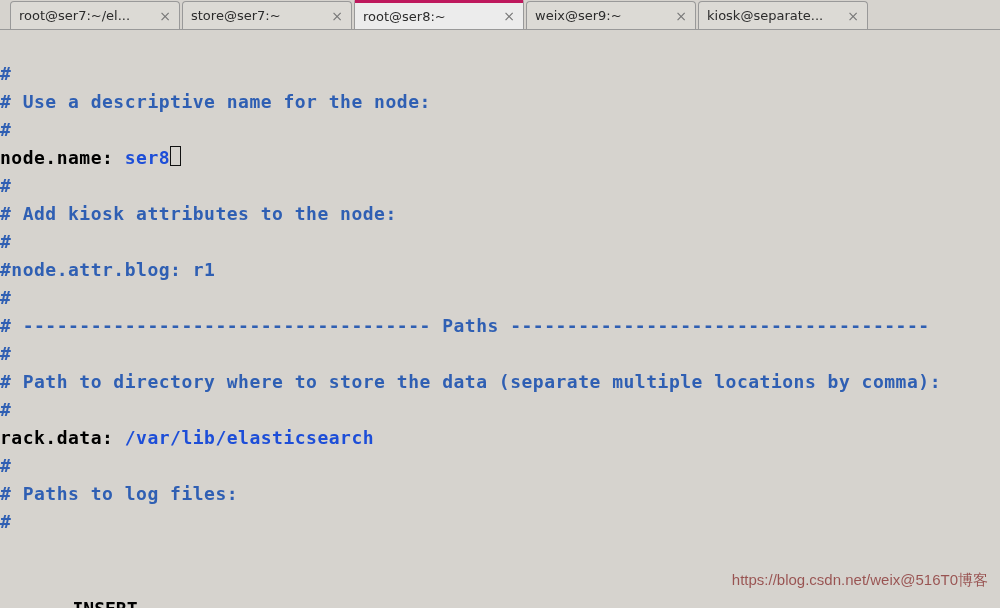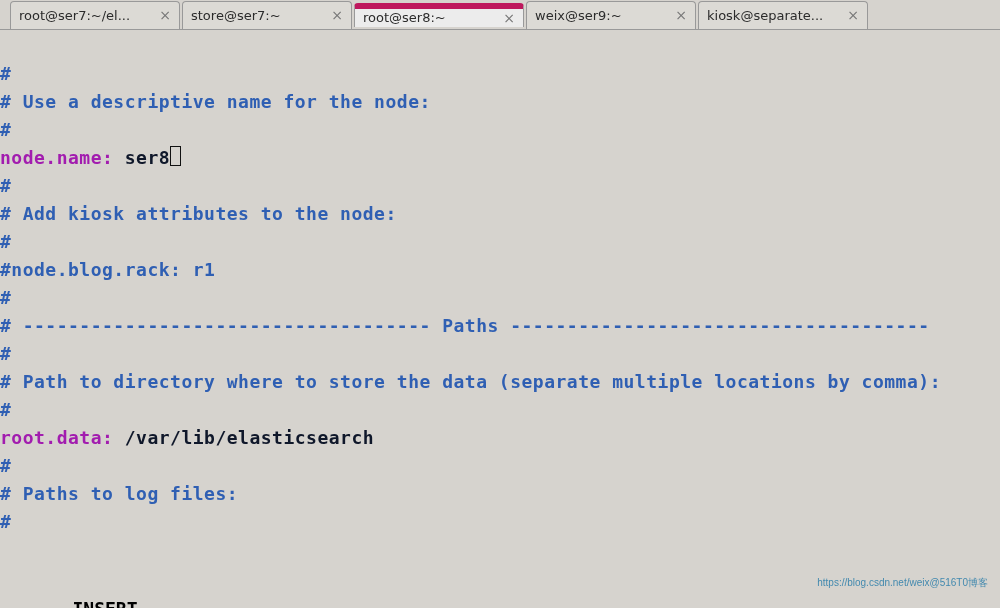--- a/index.html
+++ b/index.html
@@ -8,21 +8,21 @@
     background: #d6d3ce;
     width: 1000px;
     height: 608px;
     overflow: hidden;
   }
   .tabbar {
     display: flex;
     height: 30px;
     background: #d6d3ce;
     border-bottom: 1px solid #999;
-    align-items: center;
+    align-items: flex-end;
     padding-left: 10px;
   }
   .tab {
     display: flex;
     align-items: center;
     justify-content: space-between;
     height: 28px;
     padding: 0 8px;
     border: 1px solid #999;
     border-bottom: none;
@@ -32,22 +32,22 @@
     font-family: "DejaVu Sans", sans-serif;
     font-size: 13px;
     color: #2b2b2b;
     background: #dcdad5;
     min-width: 170px;
     max-width: 200px;
     cursor: pointer;
   }
   .tab.active {
     background: #ececec;
-    border-top: 6px solid #be185d;
-    height: 24px;
+    border-top: 4px solid #be185d;
+    height: 30px;
     position: relative;
     z-index: 2;
   }
   .tab-label {
     white-space: nowrap;
     overflow: hidden;
     text-overflow: ellipsis;
     flex: 1;
   }
   .tab-close {
@@ -60,36 +60,36 @@
   .term {
     padding: 2px 0 0 0;
     font-size: 18px;
     line-height: 28px;
     white-space: pre;
     color: #111;
     letter-spacing: 0.5px;
     font-weight: 600;
   }
   .c-comment { color: #2f5fb3; }
-  .c-key { color: #a21caf; }
-  .c-val { color: #0f172a; }
+  .c-key { color: #000000; }
+  .c-val { color: #1d4ed8; }
   .cursor-block {
     display: inline-block;
     width: 11px;
     height: 20px;
     border: 1.5px solid #111;
     vertical-align: -2px;
   }
   .watermark {
     position: absolute;
     right: 12px;
     bottom: 18px;
     font-family: sans-serif;
-    font-size: 10px;
-    color: #0369a1;
+    font-size: 15px;
+    color: #7f1d1d;
     opacity: 0.7;
   }
   .statusline {
     position: absolute;
     bottom: 0;
     left: 0;
     right: 0;
     height: 10px;
     font-weight: 900;
     font-size: 18px;
@@ -125,27 +125,27 @@
 </div>
 
 <div class="term">
 <span class="c-comment">#</span>
 <span class="c-comment"># Use a descriptive name for the node:</span>
 <span class="c-comment">#</span>
 <span><span class="c-key">node.name:</span><span class="c-val"> ser8</span><span class="cursor-block"></span></span>
 <span class="c-comment">#</span>
 <span class="c-comment"># Add kiosk attributes to the node:</span>
 <span class="c-comment">#</span>
-<span class="c-comment">#node.blog.rack: r1</span>
+<span class="c-comment">#node.attr.blog: r1</span>
 <span class="c-comment">#</span>
 <span class="c-comment"># ------------------------------------ Paths -------------------------------------</span>
 <span class="c-comment">#</span>
 <span class="c-comment"># Path to directory where to store the data (separate multiple locations by comma):</span>
 <span class="c-comment">#</span>
-<span><span class="c-key">root.data:</span><span class="c-val"> /var/lib/elasticsearch</span></span>
+<span><span class="c-key">rack.data:</span><span class="c-val"> /var/lib/elasticsearch</span></span>
 <span class="c-comment">#</span>
 <span class="c-comment"># Paths to log files:</span>
 <span class="c-comment">#</span>
 </div>
 
 <div class="watermark">https://blog.csdn.net/weix@516T0博客</div>
 
 <div class="statusline">-- <span>INSERT</span> --</div>
 
 </body></html>

